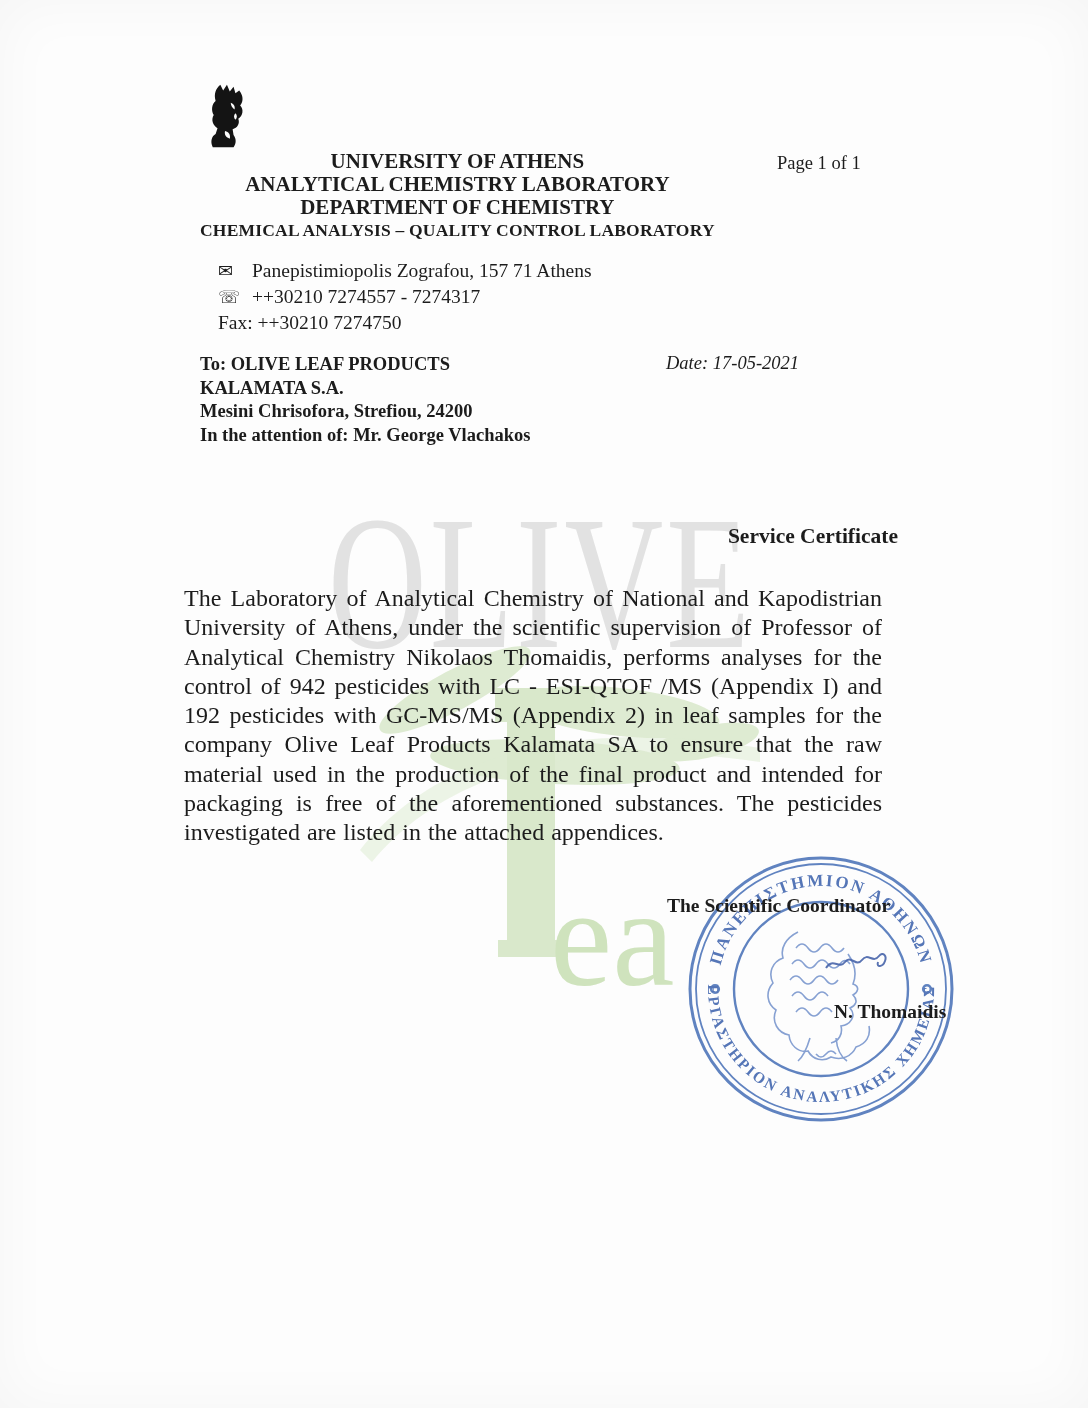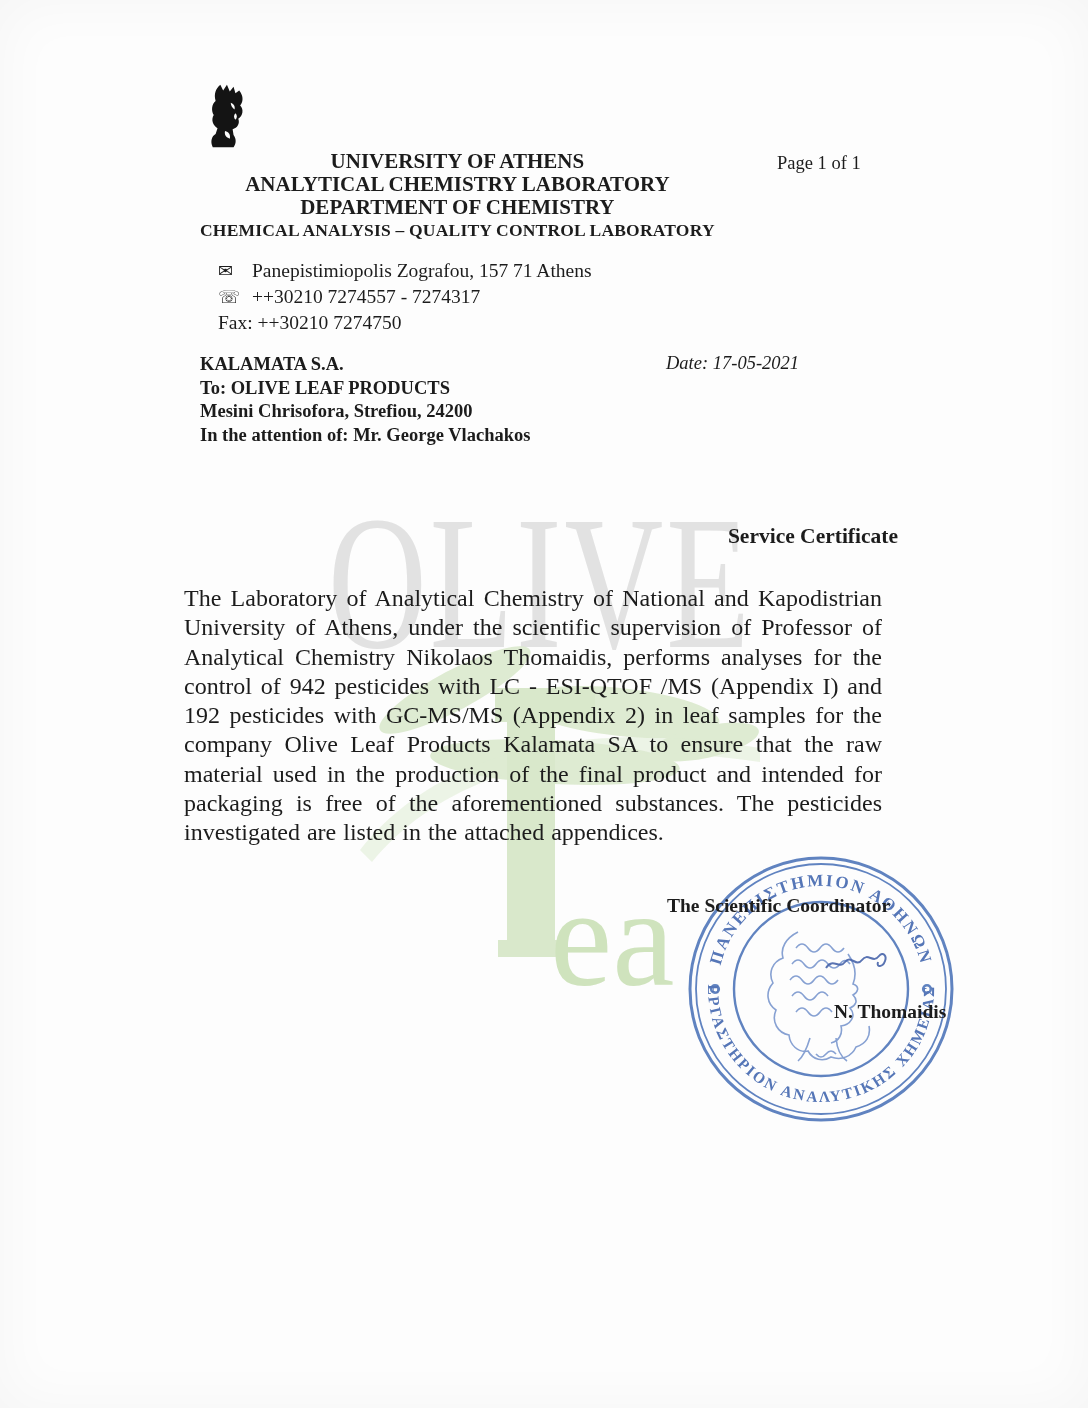--- a/index.html
+++ b/index.html
@@ -87,22 +87,22 @@
       <div>
         <span class="icon">✉</span><span>Panepistimiopolis Zografou, 157 71 Athens</span>
       </div>
       <div>
         <span class="icon">☏</span><span>++30210 7274557 - 7274317</span>
       </div>
       <div>Fax: ++30210 7274750</div>
     </div>
 
     <div class="abs recipient">
+      <div>To: OLIVE LEAF PRODUCTS</div>
       <div>KALAMATA S.A.</div>
-      <div>To: OLIVE LEAF PRODUCTS</div>
       <div>Mesini Chrisofora, Strefiou, 24200</div>
       <div>In the attention of: Mr. George Vlachakos</div>
     </div>
     <div class="abs date-line">Date: 17-05-2021</div>
 
     <div class="abs doc-title">Service Certificate</div>
     <div class="abs body-par">The Laboratory of Analytical Chemistry of National and Kapodistrian University of Athens, under the scientific supervision of Professor of Analytical Chemistry Nikolaos Thomaidis, performs analyses for the control of 942 pesticides with LC - ESI-QTOF /MS (Appendix I) and 192 pesticides with GC-MS/MS (Appendix 2) in leaf samples for the company Olive Leaf Products Kalamata SA to ensure that the raw material used in the production of the final product and intended for packaging is free of the aforementioned substances. The pesticides investigated are listed in the attached appendices.</div>
 
     <div class="abs sig-role">The Scientific Coordinator</div>
     <div class="abs sig-name">N. Thomaidis</div>

